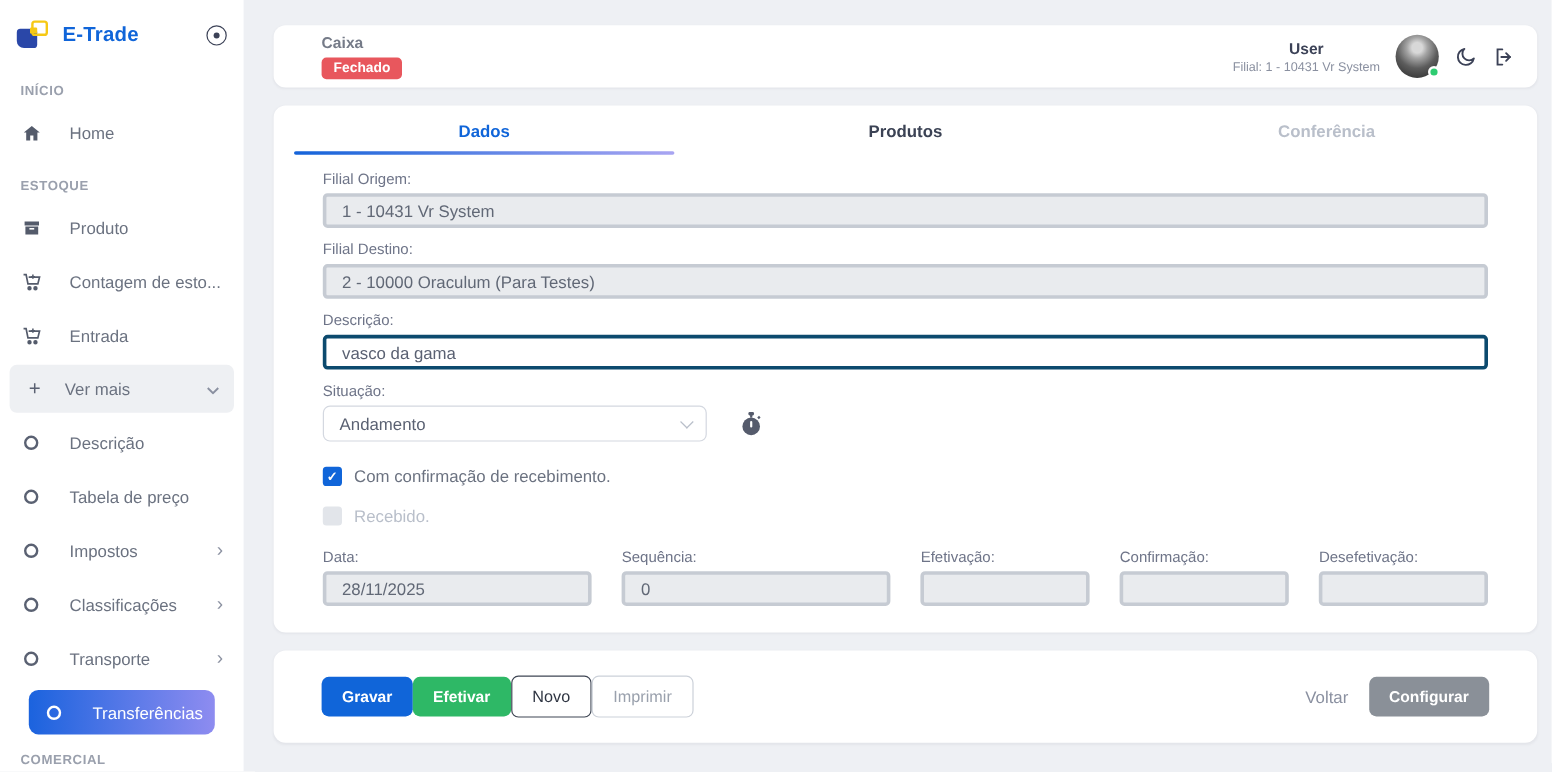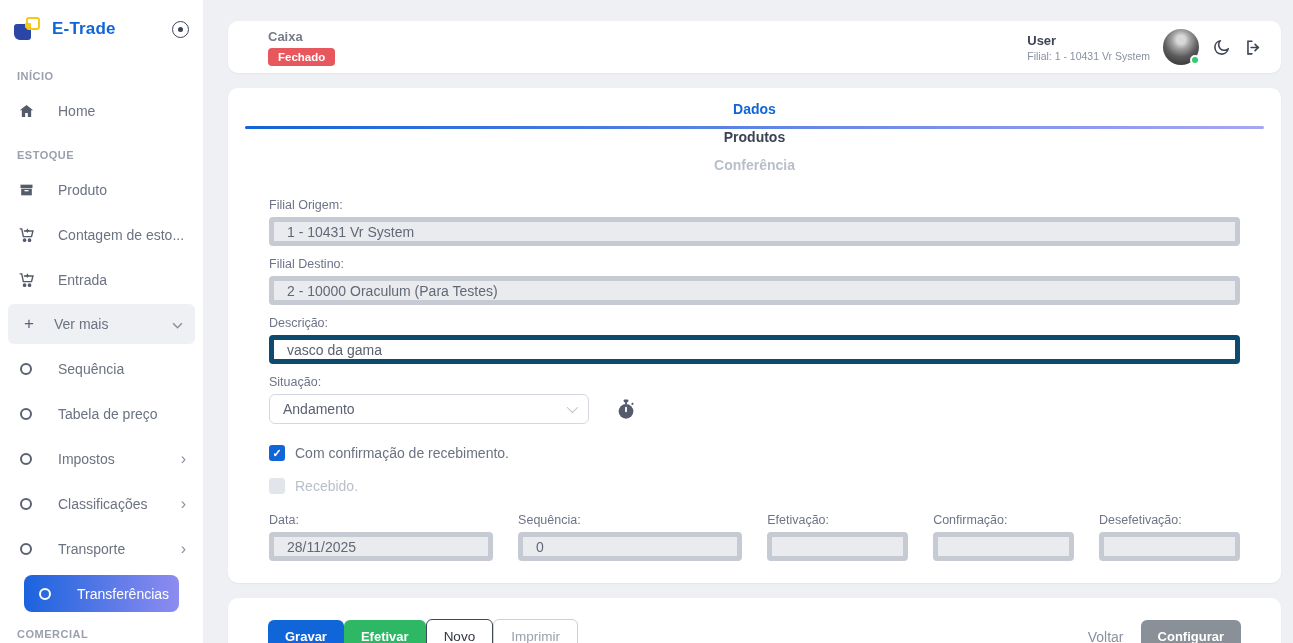--- a/index.html
+++ b/index.html
@@ -38,41 +38,41 @@
 
   
   .main { position:absolute; left:203px; top:13px; width:1090px; height:569px; padding:8px 12px 0 25px; }
   .card { background:#fff; border-radius:10px; box-shadow:0 1px 2px rgba(60,66,87,.06); }
 
   
   .topbar { display:flex; align-items:center; justify-content:space-between; height:52px; padding:6px 18px 6px 40px; }
   .tb-title { font-size:13px; color:#757b88; font-weight:600; margin-bottom:4px; }
   .badge-danger { display:inline-block; background:#e8575d; color:#fff; font-size:11.5px; font-weight:bold; padding:3px 10px; border-radius:4px; }
   .tb-right { display:flex; align-items:center; gap:13px; }
-  .user-meta { text-align:left; }
+  .user-meta { text-align:center; }
   .user-name { font-size:13px; font-weight:bold; color:#3c4257; }
   .user-branch { font-size:10.5px; color:#8a90a0; margin-top:2px; }
   .avatar-wrap { position:relative; width:36px; height:36px; }
   .avatar { width:36px; height:36px; border-radius:50%; background:radial-gradient(circle at 50% 30%, #d8d8d8 0 14%, #a5a5a5 28%, #5c5c5c 55%, #262626 100%); }
   .status-dot { position:absolute; right:-1px; bottom:0; width:10px; height:10px; background:#2ecc71; border:2px solid #fff; border-radius:50%; }
   .icon-btn { cursor:pointer; display:flex; align-items:center; color:#3c4257; }
 
   
   .form-card { margin-top:15px; padding-bottom:22px; }
-  .tabs { display:flex; padding-top:13px;flex-direction:column; }
+  .tabs { display:flex; padding-top:13px; }
   .tab { flex:1; text-align:center; font-size:14px; font-weight:600; color:#3b4254; cursor:pointer; }
   .tab .tab-label { display:block; padding-bottom:9px; }
   .tab .underline { height:3px; border-radius:2px; margin:0 17px; background:transparent; }
   .tab.active { color:#1065d9; }
   .tab.active .underline { background:linear-gradient(90deg,#1463d9,#a9a5f2); }
   .tab.disabled { color:#b9bfca; cursor:default; }
 
   .form-body { padding:2px 41px 0 41px; }
   .f-label { display:block; font-size:12.5px; color:#6e7488; margin:11px 0 5px 0; }
-  .inp { width:100%; height:29px; border:5px solid #0c4a6e; border-radius:4px; padding:0 13px; font-size:14px; color:#5a6172; background:#fff; font-family:"Liberation Sans",sans-serif; outline:none; }
+  .inp { width:100%; height:29px; border:3px solid #0c4a6e; border-radius:4px; padding:0 13px; font-size:14px; color:#5a6172; background:#fff; font-family:"Liberation Sans",sans-serif; outline:none; }
   .inp:disabled, .inp.dis { background:#e9ebee; border-color:#c6cbd3; color:#616876; }
   .situacao-row { display:flex; align-items:center; gap:26px; }
   .select { width:320px; height:30px; border:1px solid #d4d8e0; border-radius:6px; background:#fff; display:flex; align-items:center; padding:0 13px; color:#5a6172; cursor:pointer;text-align:right; }
   .select .sel-chev { margin-left:auto; width:8px; height:8px; border-right:1.6px solid #b9bfca; border-bottom:1.6px solid #b9bfca; transform:rotate(45deg) translateY(-2px); }
   .stopwatch { cursor:pointer; display:flex; align-items:center; }
 
   .check-row { display:flex; align-items:center; gap:10px; margin-top:21px; }
   .check-row.second { margin-top:17px; }
   .checkbox { width:16px; height:16px; border-radius:3px; display:flex; align-items:center; justify-content:center; flex:0 0 auto; cursor:pointer; }
   .checkbox.checked { background:#1065d9; color:#fff; font-size:11px; font-weight:bold; }
@@ -174,21 +174,21 @@
       <svg width="11" height="7" viewBox="0 0 12 8" fill="none" stroke="#8a90a0" stroke-width="1.8">
           <path d="M1 1.5l5 5 5-5"></path>
         </svg>
     </span>
   </div>
 
   <div class="nav-item">
     <span class="nav-icon">
         <span class="bullet"></span>
       </span>
-    <span>Sequência</span>
+    <span>Descrição</span>
   </div>
 
   <div class="nav-item">
     <span class="nav-icon">
         <span class="bullet"></span>
       </span>
     <span>Tabela de preço</span>
   </div>
 
   <div class="nav-item">

